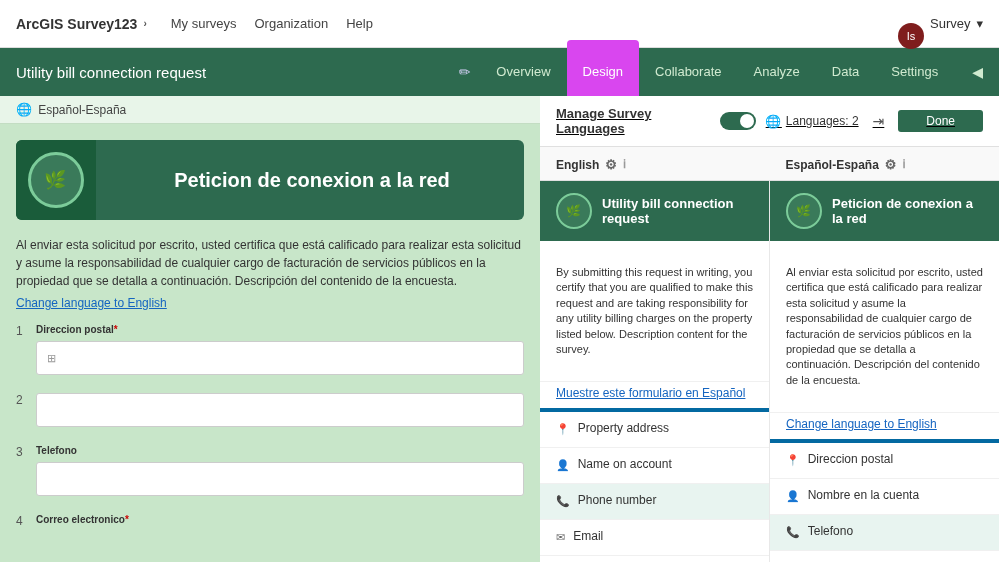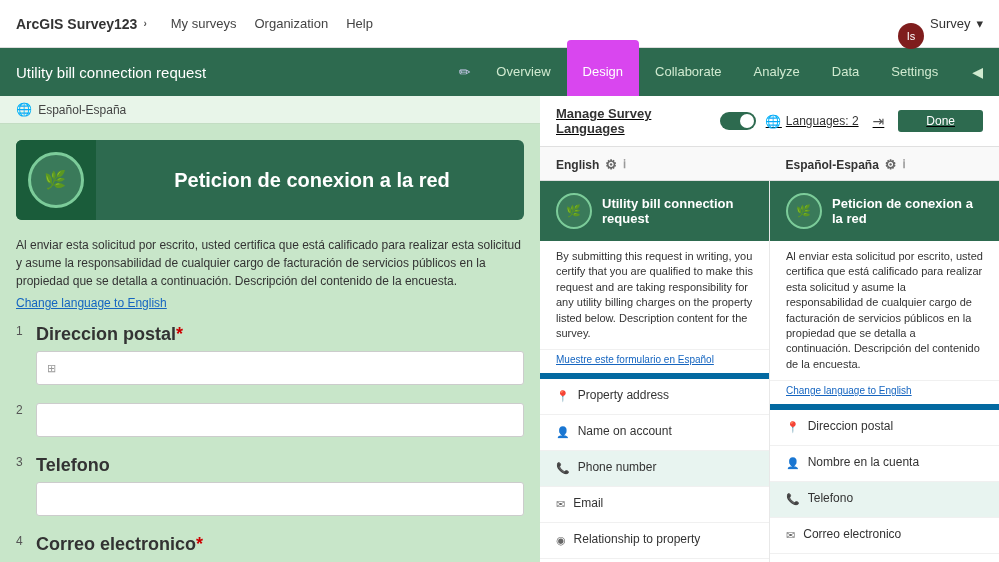--- a/index.html
+++ b/index.html
@@ -143,21 +143,21 @@
     .change-language-link {
       color: #1565c0;
       font-size: 12px;
       text-decoration: underline;
       cursor: pointer;
       display: block;
       margin-bottom: 14px;
     }
     .question-block { margin-bottom: 18px; }
     .question-label {
-      font-size: 18px;
+      font-size: 10px;
       font-weight: 600;
       color: #333;
       margin-bottom: 6px;
     }
     .question-label .required { color: #c00; }
     .input-box {
       background: #fff;
       border: 1px solid #ccc;
       border-radius: 3px;
       height: 34px;
@@ -305,33 +305,33 @@
       color: #fff;
       font-size: 12px;
       flex-shrink: 0;
     }
     .lang-header-text {
       color: #fff;
       font-size: 13px;
       font-weight: 600;
     }
     .lang-desc-row {
-      padding: 8px 16px;
+      padding: 24px 16px;
       font-size: 11px;
       color: #333;
       line-height: 1.4;
       border-bottom: 1px solid #f0f0f0;
       background: #fff;
     }
     .lang-link {
       color: #1565c0;
-      font-size: 10px;
+      font-size: 12px;
       padding: 4px 16px 8px;
       display: block;
-      border-bottom: 6px solid #0369a1;
+      border-bottom: 4px solid #0369a1;
       cursor: pointer;
       text-decoration: underline;
     }
     .active-row { background: #e8f4f0 !important; }
   </style>
 </head>
 <body>
 
 <div class="top-nav">
   <div class="app-title">

